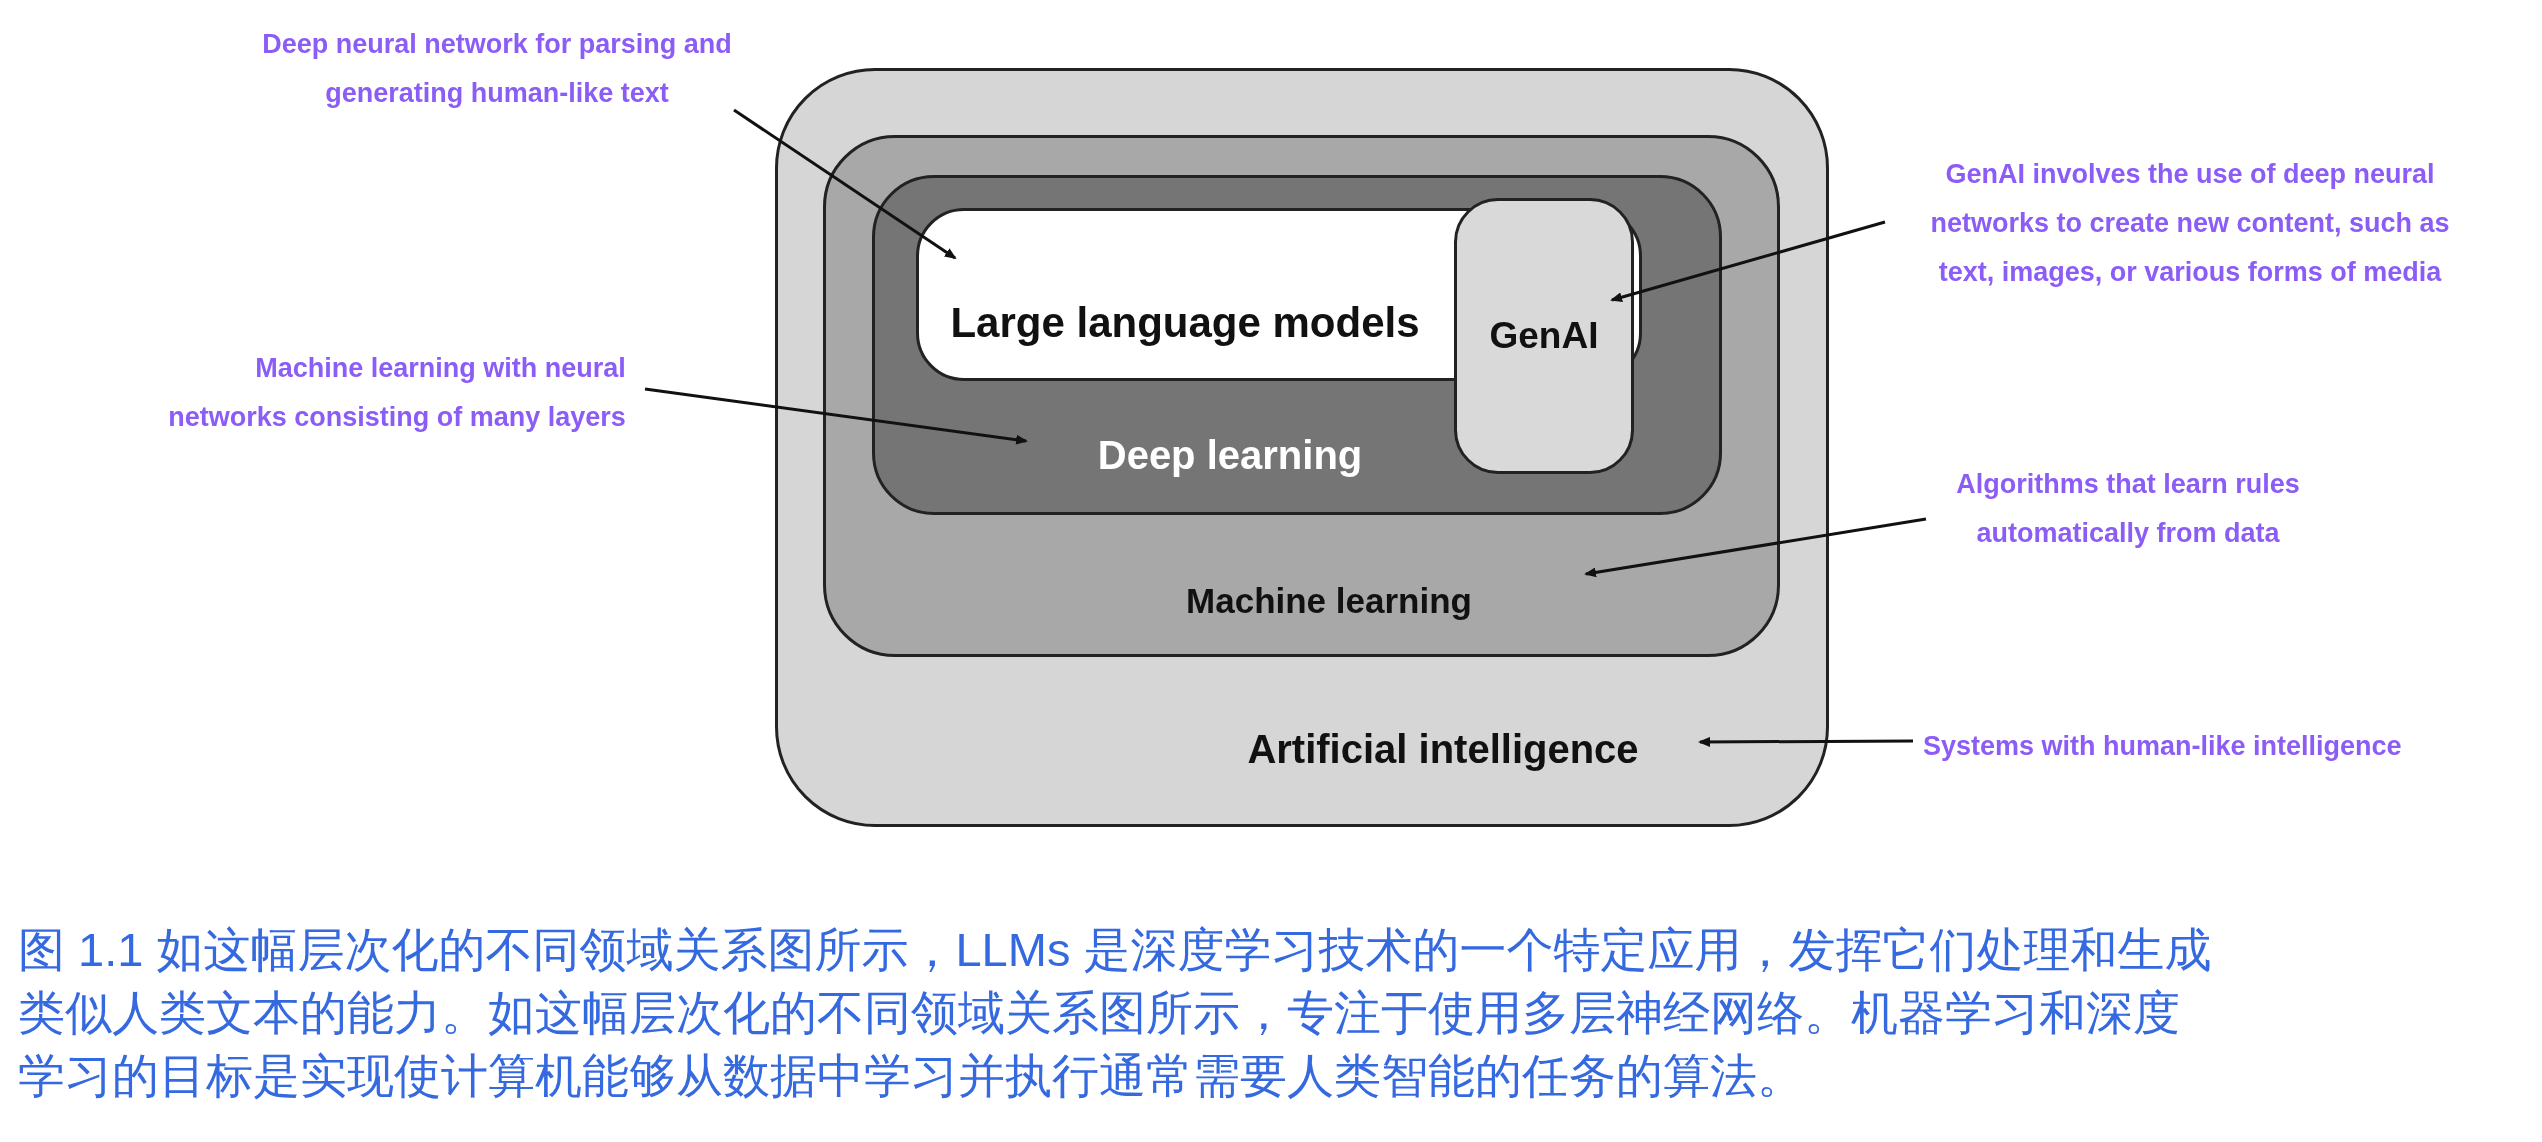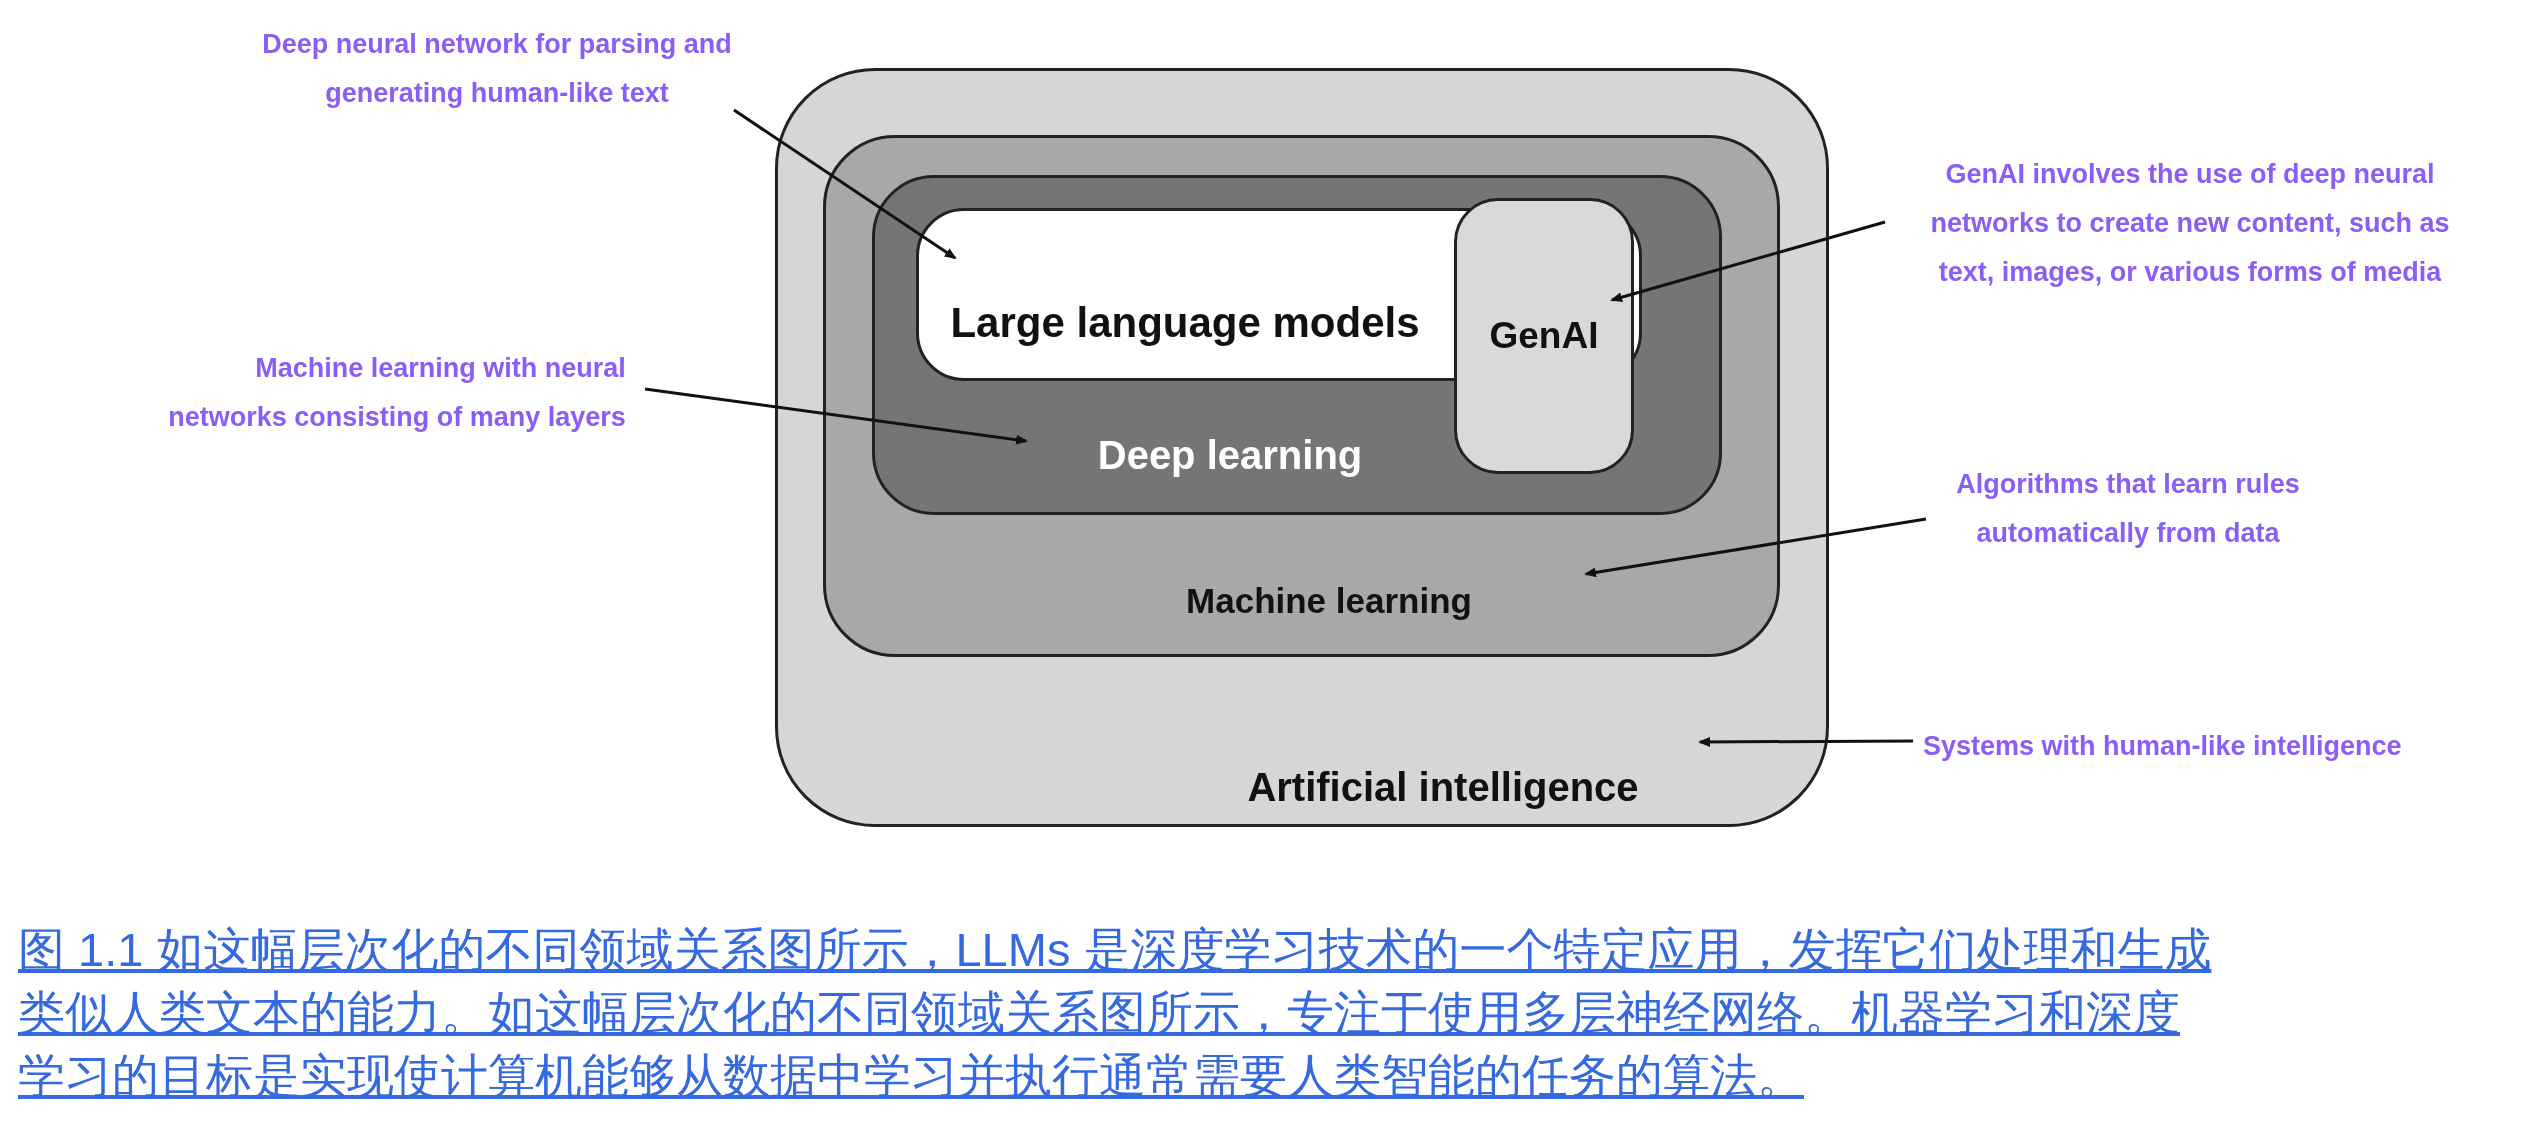--- a/index.html
+++ b/index.html
@@ -41,21 +41,21 @@
     transform: translate(-50%, -50%);
     font-weight: bold;
     color: #111111;
     white-space: nowrap;
     text-align: center;
   }
   .label-llm   { left: 1185px; top: 295px; font-size: 42px; margin-top: 28px; }
   .label-genai { left: 1544px; top: 336px; font-size: 37px; }
   .label-dl    { left: 1230px; top: 455px; font-size: 40px; color: #ffffff; }
   .label-ml    { left: 1329px; top: 601px; font-size: 35px; }
-  .label-ai    { left: 1443px; top: 787px; font-size: 40px; }
+  .label-ai    { left: 1443px; top: 749px; font-size: 40px; }
 
   .ann {
     position: absolute;
     transform: translateX(-50%);
     font-weight: bold;
     color: #8b5cf6;
     font-size: 27px;
     line-height: 49px;
     text-align: center;
     white-space: nowrap;
@@ -67,21 +67,21 @@
   .ann-ai    { left: 1923px; top: 722px; transform: none; text-align: left; }
 
   .caption {
     position: absolute;
     left: 18px;
     top: 918px;
     font-size: 47px;
     line-height: 63px;
     font-weight: normal;
   }
-  .caption-line { white-space: nowrap; text-decoration: underline; }
+  .caption-line { white-space: nowrap; }
 </style>
 </head>
 <body>
 
 <div class="page">
 
   <div class="box box-ai" style="background-color: rgb(214, 214, 214);"></div>
   <div class="box box-ml" style="background-color: rgb(168, 168, 168);"></div>
   <div class="box box-dl" style="background-color: rgb(117, 117, 117);"></div>
   <div class="box box-llm" style="background-color: rgb(255, 255, 255);"></div>

